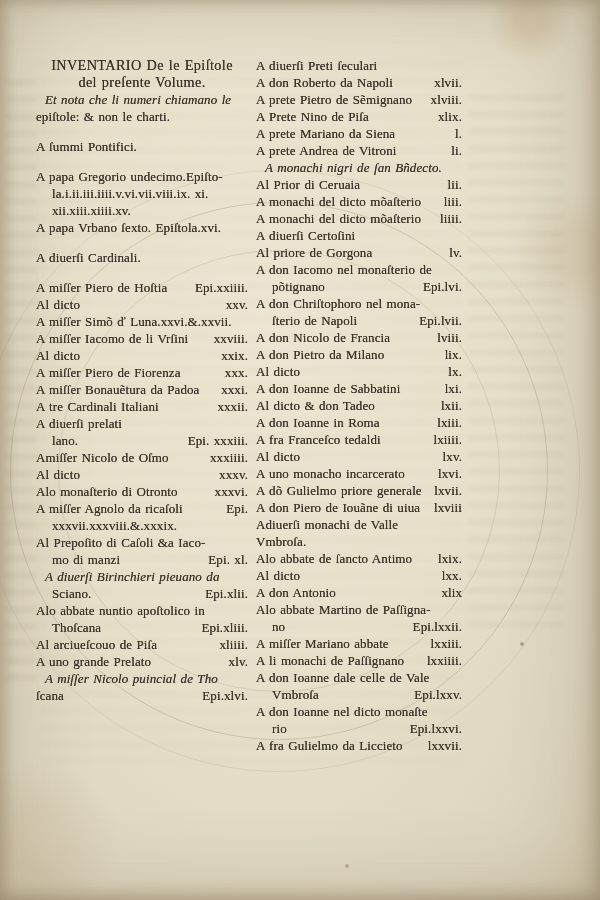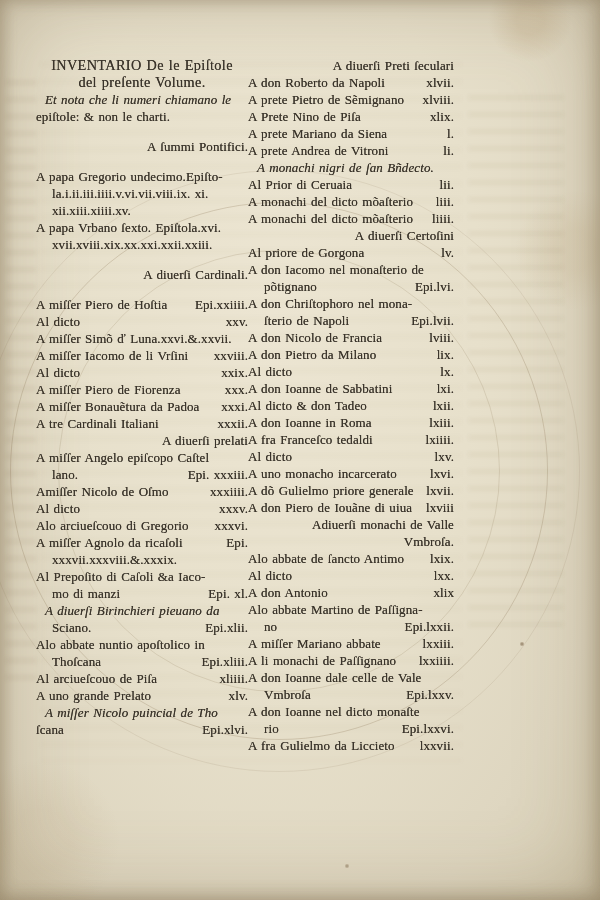--- a/index.html
+++ b/index.html
@@ -24,32 +24,32 @@
     background:repeating-linear-gradient(180deg, rgba(148,126,90,.10) 0 5px, transparent 5px 17px);
     filter:blur(2px);}
   .bleed.b1{left:5px;top:80px;width:32px;height:600px;}
   .bleed.b2{left:468px;top:95px;width:96px;height:540px;opacity:.8;}
   .bleed.b3{left:40px;top:62px;width:422px;height:700px;opacity:.38;}
   .ring{position:absolute;border-radius:50%;pointer-events:none;}
   .ring.r1{left:10px; top:202px;width:536px;height:536px;border:1.5px solid rgba(150,130,98,.30);}
   .ring.r2{left:58px; top:250px;width:440px;height:440px;border:1.5px solid rgba(150,130,98,.22);}
   .ring.r3{left:-22px;top:170px;width:600px;height:600px;border:1.5px solid rgba(150,130,98,.15);}
 
-  .textblock{position:absolute;left:36px;top:57px;width:426px;display:flex;}
+  .textblock{position:absolute;left:36px;top:57px;width:426px;display:flex;gap:8px;}
   .col{display:flex;flex-direction:column;}
   .col.left{width:212px;}
   .col.right{width:206px;}
   .row{display:flex;justify-content:space-between;align-items:baseline;
        line-height:17px;font-size:13px;letter-spacing:.1px;word-spacing:1px;
        text-shadow:0 0 .5px rgba(56,50,40,.85);}
   .row .txt{white-space:nowrap;}
   .row .num{white-space:nowrap;margin-left:4px;}
   .row .num:empty{display:none;}
   .r-title{justify-content:center;font-size:14.3px;letter-spacing:.35px;}
-  .r-heading{justify-content:flex-end;}
+  .r-heading{justify-content:flex-start;}
   .r-blank{height:13px;line-height:13px;}
   .r-cont .txt{padding-left:16px;}
   .ind1 .txt{padding-left:9px;font-style:italic;}
 </style>
 </head>
 <body>
 
 <div class="page">
 
   <div class="bleed b3"></div>
@@ -100,24 +100,20 @@
 
         </div>
         <div class="row r-cont">
           <span class="txt">xii.xiii.xiiii.xv.</span>
 
         </div>
         <div class="row r-entry">
           <span class="txt">A papa Vrbano ſexto.  Epiſtola.xvi.</span>
 
         </div>
-        <div class="row r-cont">
-          <span class="txt">xvii.xviii.xix.xx.xxi.xxii.xxiii.</span>
-
-        </div>
         <div class="row r-blank">
           <span class="txt"></span>
 
         </div>
         <div class="row r-heading">
           <span class="txt">A diuerſi Cardinali.</span>
 
         </div>
         <div class="row r-blank">
           <span class="txt"></span>
@@ -152,38 +148,34 @@
           <span class="num">xxxi.</span>
         </div>
         <div class="row r-entry">
           <span class="txt">A tre Cardinali Italiani</span>
           <span class="num">xxxii.</span>
         </div>
         <div class="row r-heading">
           <span class="txt">A diuerſi prelati</span>
 
         </div>
-        <div class="row r-entry">
-          <span class="txt">A miſſer Angelo epiſcopo Caſtel</span>
-
-        </div>
         <div class="row r-cont">
           <span class="txt">lano.</span>
           <span class="num">Epi. xxxiii.</span>
         </div>
         <div class="row r-entry">
           <span class="txt">Amiſſer Nicolo de Oſmo</span>
           <span class="num">xxxiiii.</span>
         </div>
         <div class="row r-entry">
           <span class="txt">Al dicto</span>
           <span class="num">xxxv.</span>
         </div>
         <div class="row r-entry">
-          <span class="txt">Alo arciueſcouo di Gregorio</span>
+          <span class="txt">Alo monaſterio di Otronto</span>
           <span class="num">xxxvi.</span>
         </div>
         <div class="row r-entry">
           <span class="txt">A miſſer Agnolo da ricaſoli</span>
           <span class="num">Epi.</span>
         </div>
         <div class="row r-cont">
           <span class="txt">xxxvii.xxxviii.&amp;.xxxix.</span>
 
         </div>

